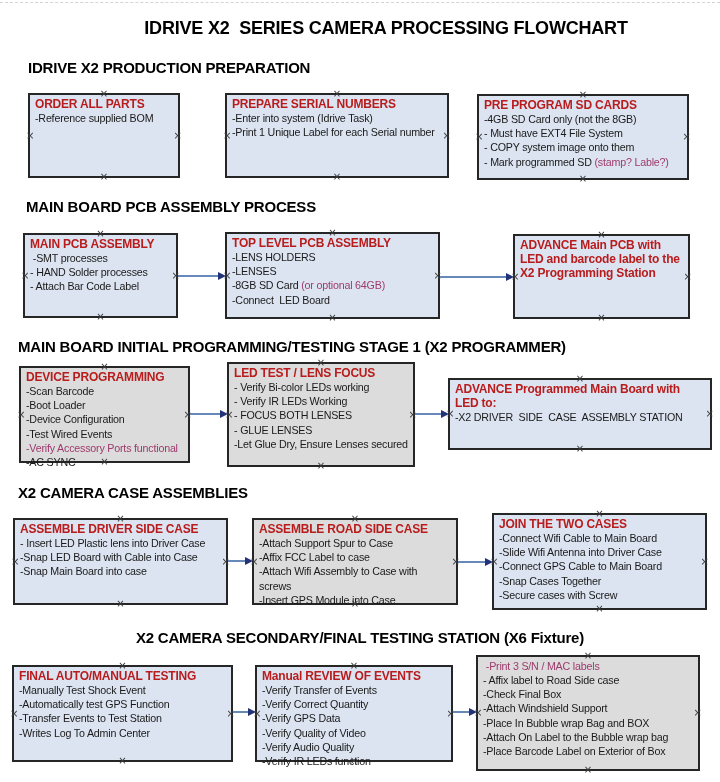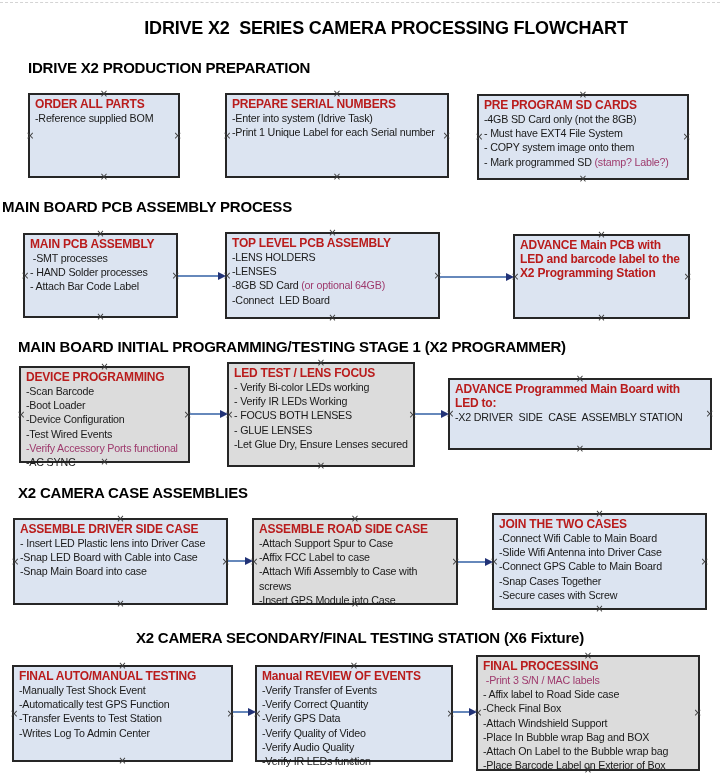--- a/index.html
+++ b/index.html
@@ -85,21 +85,21 @@
       <div class="box-title">PRE PROGRAM SD CARDS</div>
       <div class="box-line"><span>-4GB SD Card only (not the 8GB)</span></div>
       <div class="box-line"><span>- Must have EXT4 File System</span></div>
       <div class="box-line"><span>- COPY system image onto them</span></div>
       <div class="box-line"><span>- Mark programmed SD </span><span class="accent">(stamp? Lable?)</span></div>
       <span class="handle handle-top">×</span>
       <span class="handle handle-bottom">×</span>
       <span class="handle handle-left">×</span>
       <span class="handle handle-right">×</span>
     </div>
-    <div class="section-header" style="top: 198px; left: 2px;">MAIN BOARD PCB ASSEMBLY PROCESS</div>
+    <div class="section-header" style="top: 198px; left: 26px;">MAIN BOARD PCB ASSEMBLY PROCESS</div>
     <div class="flow-box fill-blue" style="left: 23px; top: 233px; width: 155px; height: 85px;">
       <div class="box-title">MAIN PCB ASSEMBLY</div>
       <div class="box-line"><span> -SMT processes</span></div>
       <div class="box-line"><span>- HAND Solder processes</span></div>
       <div class="box-line"><span>- Attach Bar Code Label</span></div>
       <span class="handle handle-top">×</span>
       <span class="handle handle-bottom">×</span>
       <span class="handle handle-left">×</span>
       <span class="handle handle-right">×</span>
     </div>
@@ -226,21 +226,20 @@
       <div class="box-line"><span>-Verify GPS Data</span></div>
       <div class="box-line"><span>-Verify Quality of Video</span></div>
       <div class="box-line"><span>-Verify Audio Quality</span></div>
       <div class="box-line"><span>-Verify IR LEDs function</span></div>
       <span class="handle handle-top">×</span>
       <span class="handle handle-bottom">×</span>
       <span class="handle handle-left">×</span>
       <span class="handle handle-right">×</span>
     </div>
     <div class="flow-box fill-gray" style="left: 476px; top: 655px; width: 224px; height: 116px;">
-      <div class="box-title">FINAL PROCESSING</div>
       <div class="box-line"><span class="accent"> -Print 3 S/N / MAC labels</span></div>
       <div class="box-line"><span>- Affix label to Road Side case</span></div>
       <div class="box-line"><span>-Check Final Box</span></div>
       <div class="box-line"><span>-Attach Windshield Support</span></div>
       <div class="box-line"><span>-Place In Bubble wrap Bag and BOX</span></div>
       <div class="box-line"><span>-Attach On Label to the Bubble wrap bag</span></div>
       <div class="box-line"><span>-Place Barcode Label on Exterior of Box</span></div>
       <span class="handle handle-top">×</span>
       <span class="handle handle-bottom">×</span>
       <span class="handle handle-left">×</span>

